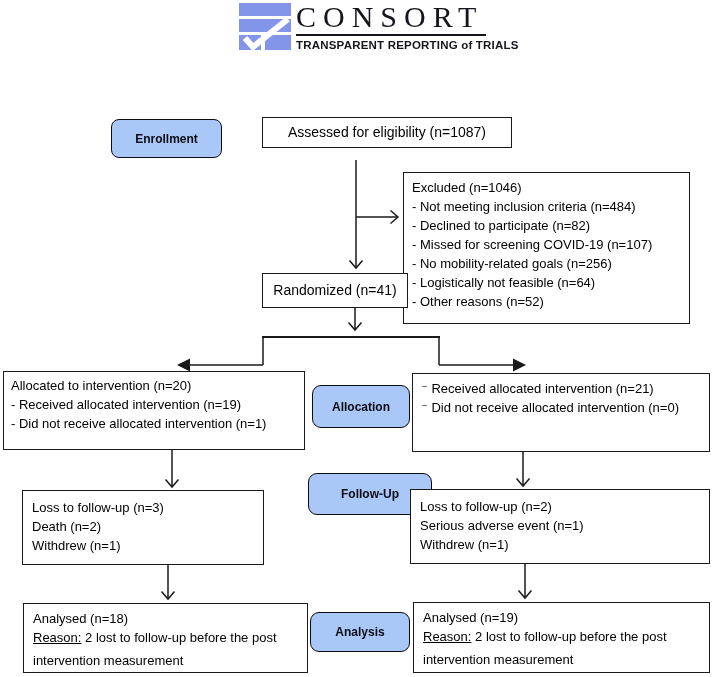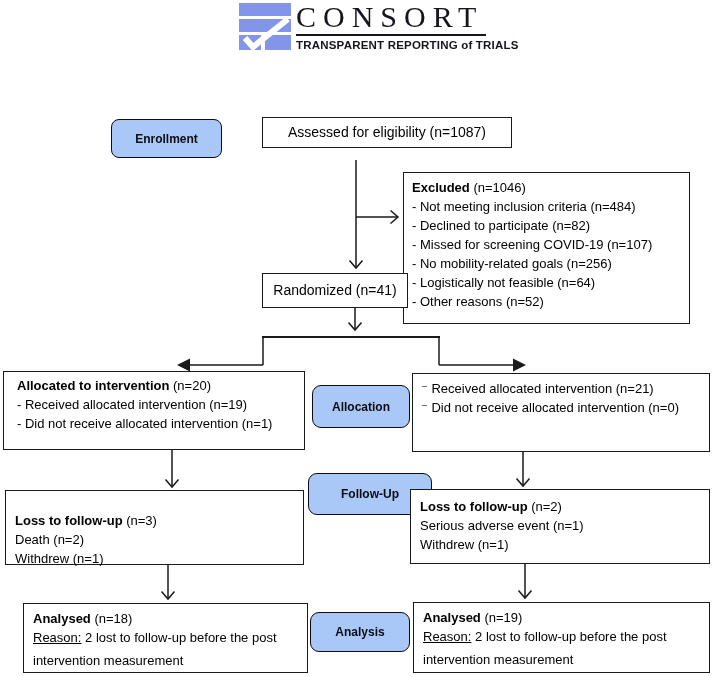--- a/index.html
+++ b/index.html
@@ -32,21 +32,21 @@
   #wires{position:absolute;left:0;top:0;width:713px;height:677px;z-index:1;}
   #wires line,#wires polyline{stroke:var(--line);stroke-width:1.5;fill:none;}
   #wires line.thick{stroke-width:2;}
   #wires polygon{fill:var(--line);stroke:none;}
   
   .box{
     position:absolute;background:#ffffff;border:1.5px solid var(--box-border);
     font-size:13px;line-height:19px;z-index:2;
   }
   .box .ln{white-space:nowrap;}
-  .box b{font-weight:bold;}
+  .box b{font-weight:normal;}
   .center{display:flex;align-items:center;justify-content:center;font-size:14px;}
   .stage{
     position:absolute;background:var(--stage-fill);border:1.5px solid #0c0c14;
     border-radius:9px;display:flex;align-items:center;justify-content:center;
     font-size:12px;font-weight:bold;color:#0c0c14;z-index:2;
   }
   .u{text-decoration:underline;}
   .pad-reason{margin-top:2px;}
   .wrapgap{margin-top:4px;}
 </style>
@@ -125,32 +125,32 @@
     <div class="ln">- Missed for screening COVID-19 (n=107)</div>
     <div class="ln">- No mobility-related goals (n=256)</div>
     <div class="ln">- Logistically not feasible (n=64)</div>
     <div class="ln">- Other reasons (n=52)</div>
   </div>
 
   <div class="box center" style="left:262px;top:273px;width:146px;height:35px;">
     <span class="ln">Randomized (n=41)</span>
   </div>
 
-  <div class="box" style="left:3px;top:371px;width:302px;height:79px;padding:4px 13px;">
+  <div class="box" style="left:3px;top:371px;width:302px;height:79px;padding:4px 7px;">
     <div class="ln"><b>Allocated to intervention</b><span> (n=20)</span></div>
     <div class="ln">- Received allocated intervention (n=19)</div>
     <div class="ln">- Did not receive allocated intervention (n=1)</div>
   </div>
 
   <div class="box" style="left:412px;top:373px;width:298px;height:79px;padding:5px 8px;">
     <div class="ln">⁻ Received allocated intervention (n=21)</div>
     <div class="ln">⁻ Did not receive allocated intervention (n=0)</div>
   </div>
 
-  <div class="box" style="left:5px;top:490px;width:299px;height:75px;padding:20px 9px;">
+  <div class="box" style="left:22px;top:490px;width:242px;height:75px;padding:7px 9px;">
     <div class="ln"><b>Loss to follow-up</b><span> (n=3)</span></div>
     <div class="ln">Death (n=2)</div>
     <div class="ln">Withdrew (n=1)</div>
   </div>
 
   <div class="box" style="left:410px;top:489px;width:300px;height:75px;padding:7px 9px;">
     <div class="ln"><b>Loss to follow-up</b><span> (n=2)</span></div>
     <div class="ln">Serious adverse event (n=1)</div>
     <div class="ln">Withdrew (n=1)</div>
   </div>

